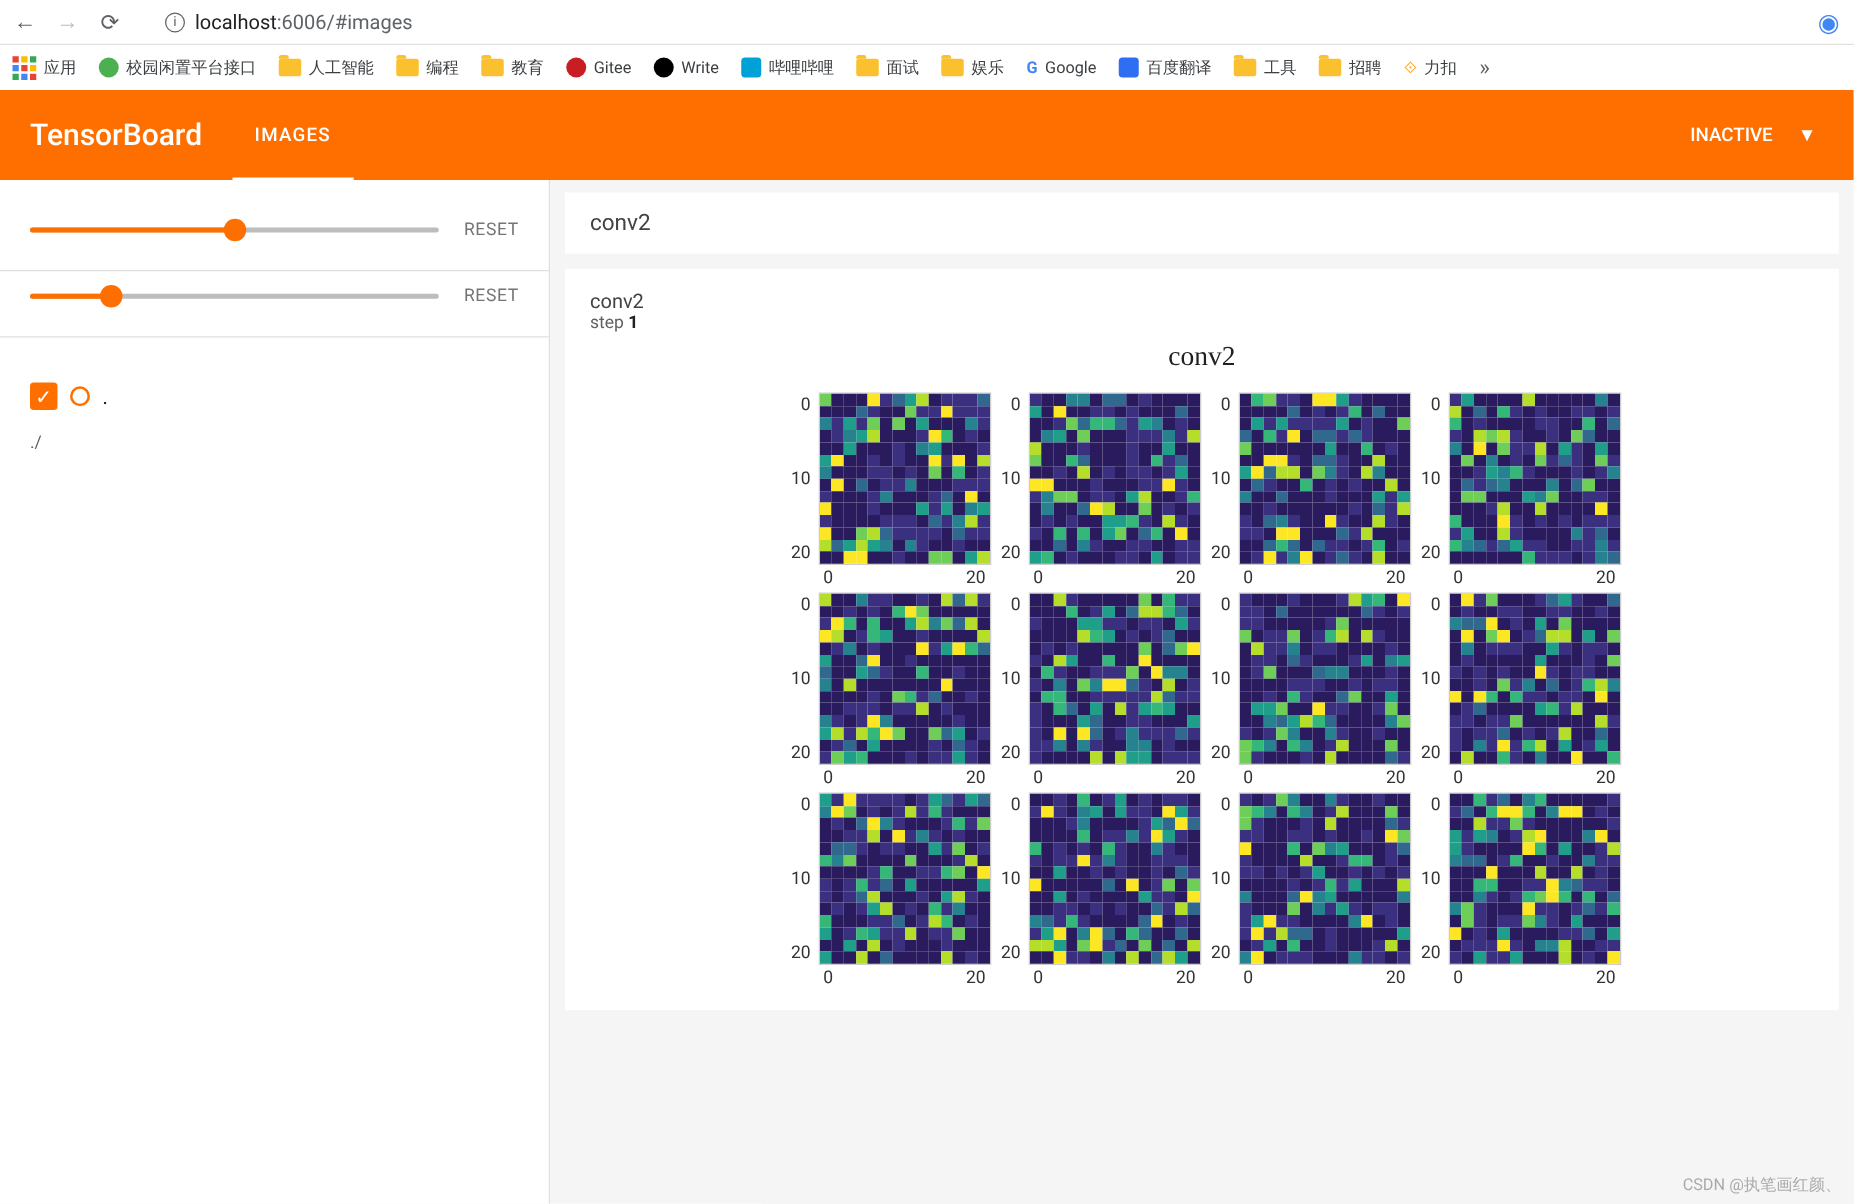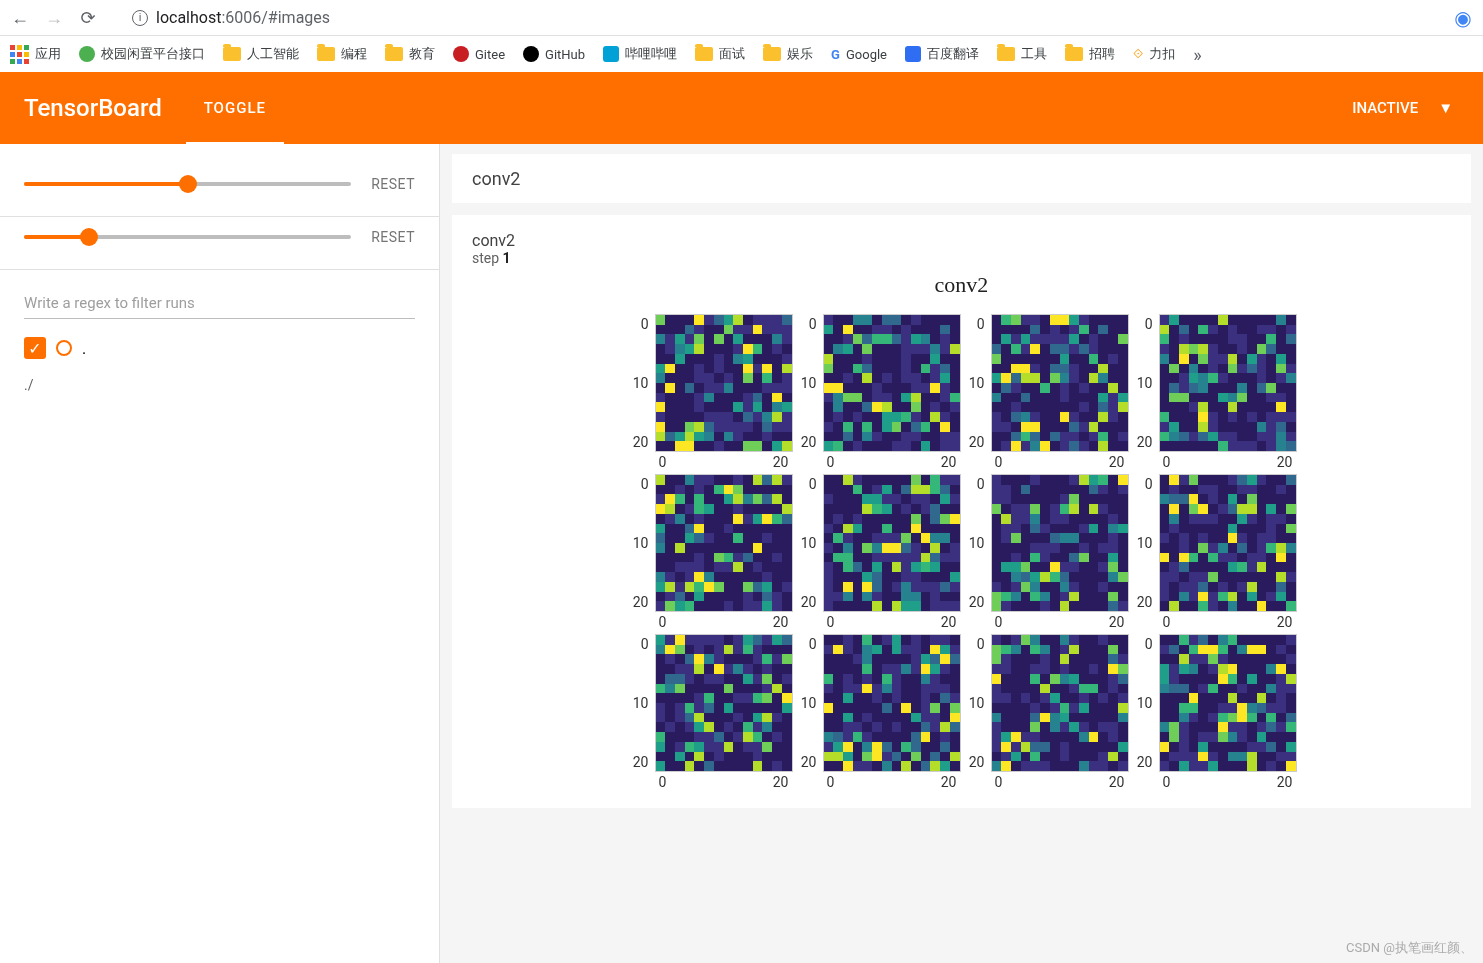--- a/index.html
+++ b/index.html
@@ -114,21 +114,21 @@
   <div class="bm-item">
       <span class="bm-folder"></span>
       <span>教育</span>
     </div>
   <div class="bm-item">
       <span class="bm-circle" style="background:#c71d23"></span>
       <span>Gitee</span>
     </div>
   <div class="bm-item">
       <span class="bm-circle" style="background:#000;width:16px;height:16px"></span>
-      <span>GitHub</span>
+      <span>Write</span>
     </div>
   <div class="bm-item">
       <span class="bm-circle" style="background:#00a1d6;border-radius:3px"></span>
       <span>哔哩哔哩</span>
     </div>
   <div class="bm-item">
       <span class="bm-folder"></span>
       <span>面试</span>
     </div>
   <div class="bm-item">
@@ -153,21 +153,21 @@
     </div>
   <div class="bm-item">
       <span style="color:#ffa116">⟐</span>
       <span>力扣</span>
     </div>
   <div class="bm-item" style="color:#5f6368;font-size:18px;">»</div>
 </div>
 
 <div class="tb-header">
   <div class="tb-logo">TensorBoard</div>
-  <div class="tb-tab">TOGGLE</div>
+  <div class="tb-tab">IMAGES</div>
   <div class="tb-inactive">
     <span>INACTIVE</span>
     <span>▼</span>
   </div>
 </div>
 
 <div class="content">
 
   <div class="sidebar">
     <div class="sb-section">
@@ -182,21 +182,20 @@
     <div class="sb-section">
       <div class="slider-row">
         <div class="slider">
           <div class="slider-fill" style="width:20%"></div>
           <div class="slider-thumb" style="left:20%"></div>
         </div>
         <span class="reset-btn">RESET</span>
       </div>
     </div>
     <div class="runs-section">
-      <input class="runs-input" placeholder="Write a regex to filter runs" style="">
       <div class="run-row">
         <div class="run-check">✓</div>
         <div class="run-circle"></div>
         <span>.</span>
       </div>
       <div class="run-path">./</div>
     </div>
   </div>
 
   <div class="main">

